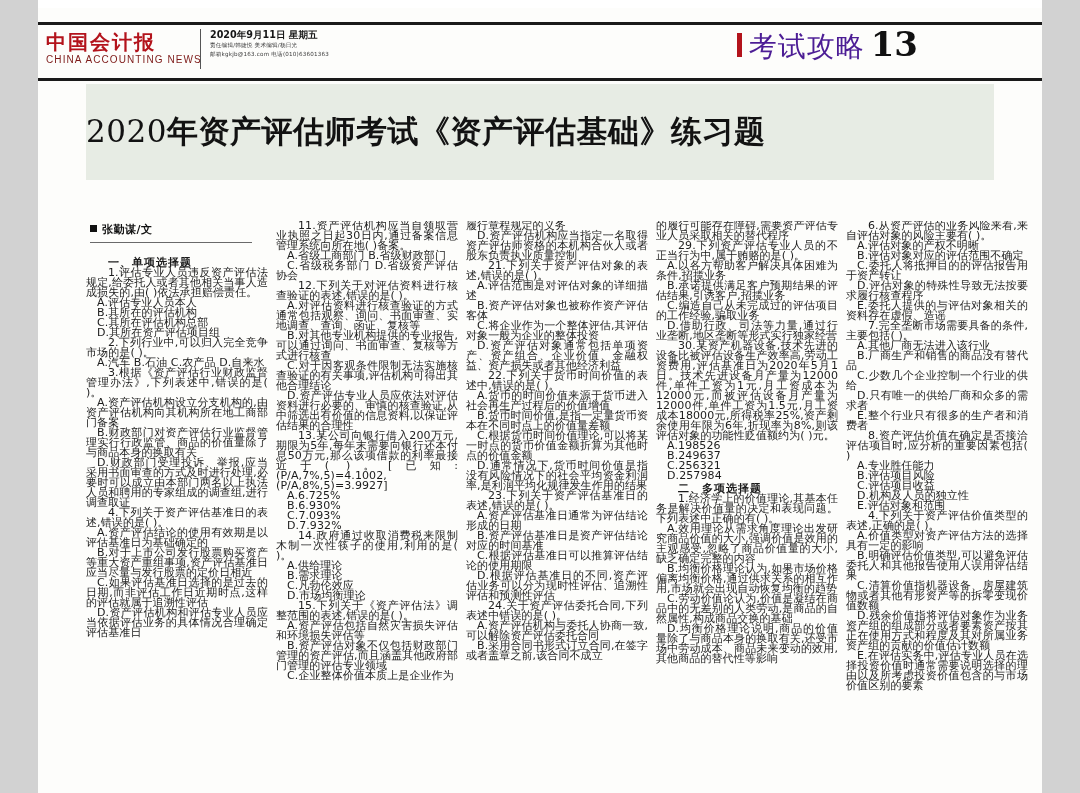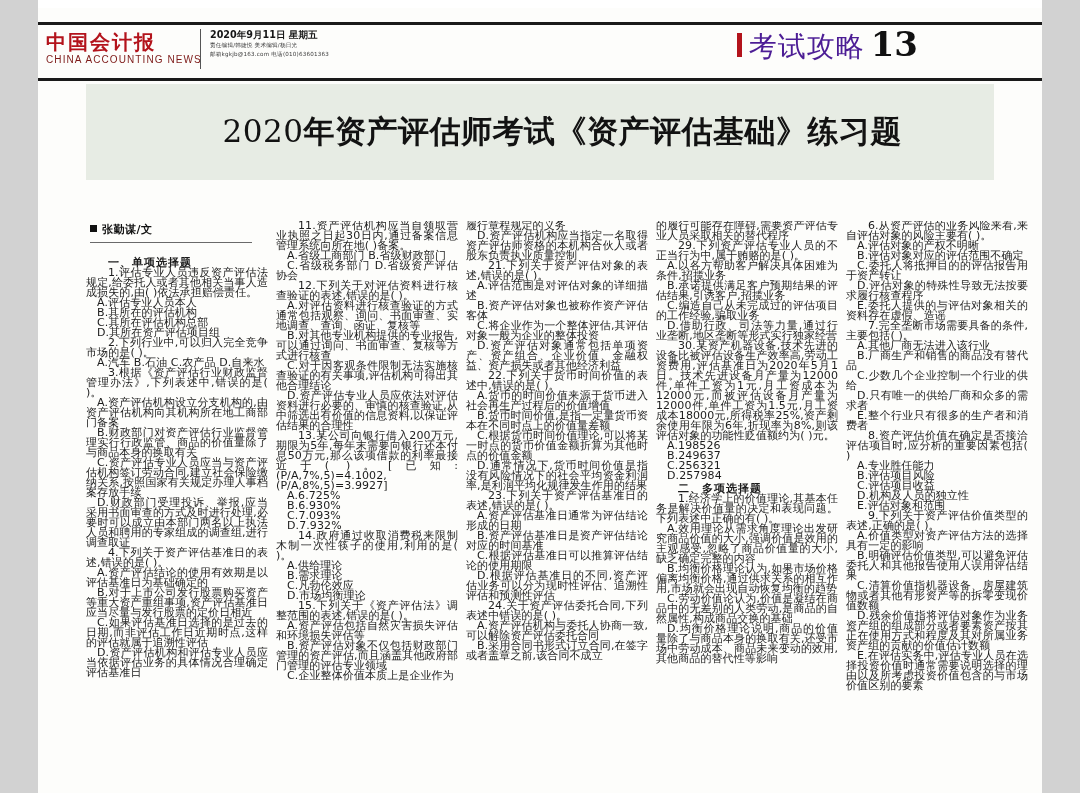--- a/index.html
+++ b/index.html
@@ -52,21 +52,21 @@
   }
   .rule-mast{position:absolute;left:0;top:70px;width:1004px;height:3px;background:#1a1a1a;}
 
   
   .title-band{
     position:absolute;left:48px;top:76px;width:908px;height:96px;
     background:#e7ece4;
   }
   .headline{
     position:absolute;left:48px;top:76px;width:816px;height:96px;
-    display:flex;align-items:center;justify-content:flex-end;
+    display:flex;align-items:center;justify-content:flex-start;
   }
   .headline span{
     font-family:"DejaVu Serif","Liberation Serif",serif;
     font-weight:bold;font-size:31px;color:#121212;letter-spacing:.5px;white-space:nowrap;
   }
   .headline .yr{font-weight:normal;font-family:"DejaVu Serif","Liberation Serif",serif;}
 
   
   .byline{
     position:absolute;left:52px;top:214px;
@@ -146,21 +146,20 @@
             <p class="q">1.评估专业人员违反资产评估法规定,给委托人或者其他相关当事人造成损失的,由(  )依法承担赔偿责任。</p>
             <p class="opt">A.评估专业人员本人</p>
             <p class="opt">B.其所在的评估机构</p>
             <p class="opt">C.其所在评估机构总部</p>
             <p class="opt">D.其所在资产评估项目组</p>
             <p class="q">2.下列行业中,可以归入完全竞争市场的是(  )。</p>
             <p class="opt">A.汽车 B.石油  C.农产品  D.自来水</p>
             <p class="q">3.根据《资产评估行业财政监督管理办法》,下列表述中,错误的是(  )。</p>
             <p class="opt">A.资产评估机构设立分支机构的,由资产评估机构向其机构所在地工商部门备案</p>
             <p class="opt">B.财政部门对资产评估行业监督管理实行行政监管、商品的价值量除了与商品本身的换取有关</p>
-            <p class="opt">C.资产评估专业人员应当与资产评估机构签订劳动合同,建立社会保险缴纳关系,按照国家有关规定办理人事档案存放手续</p>
             <p class="opt">D.财政部门受理投诉、举报,应当采用书面审查的方式及时进行处理,必要时可以成立由本部门两名以上执法人员和聘用的专家组成的调查组,进行调查取证</p>
             <p class="q">4.下列关于资产评估基准日的表述,错误的是(  )。</p>
             <p class="opt">A.资产评估结论的使用有效期是以评估基准日为基础确定的</p>
             <p class="opt">B.对于上市公司发行股票购买资产等重大资产重组事项,资产评估基准日应当尽量与发行股票的定价日相近</p>
             <p class="opt">C.如果评估基准日选择的是过去的日期,而非评估工作日近期时点,这样的评估就属于追溯性评估</p>
             <p class="opt">D.资产评估机构和评估专业人员应当依据评估业务的具体情况合理确定评估基准日</p>
           </div>
         </div>
         <div class="col col2">
           <div class="col-inner">
@@ -246,21 +245,21 @@
             <p class="opt">B.厂商生产和销售的商品没有替代品</p>
             <p class="opt">C.少数几个企业控制一个行业的供给</p>
             <p class="opt">D.只有唯一的供给厂商和众多的需求者</p>
             <p class="opt">E.整个行业只有很多的生产者和消费者</p>
             <p class="q">8.资产评估价值在确定是否接洽评估项目时,应分析的重要因素包括(  )</p>
             <p class="opt">A.专业胜任能力</p>
             <p class="opt">B.评估项目风险</p>
             <p class="opt">C.评估项目收益</p>
             <p class="opt">D.机构及人员的独立性</p>
             <p class="opt">E.评估对象和范围</p>
-            <p class="q">9.下列关于资产评估价值类型的表述,正确的是(  )。</p>
+            <p class="q">4.下列关于资产评估价值类型的表述,正确的是(  )。</p>
             <p class="opt">A.价值类型对资产评估方法的选择具有一定的影响</p>
             <p class="opt">B.明确评估价值类型,可以避免评估委托人和其他报告使用人误用评估结果</p>
             <p class="opt">C.清算价值指机器设备、房屋建筑物或者其他有形资产等的拆零变现价值数额</p>
             <p class="opt">D.残余价值指将评估对象作为业务资产组的组成部分或者要素资产按其正在使用方式和程度及其对所属业务资产组的贡献的价值估计数额</p>
             <p class="opt">E.在评估实务中,评估专业人员在选择投资价值时通常需要说明选择的理由以及所考虑投资价值包含的与市场价值区别的要素</p>
           </div>
         </div>
       </div>
 
     <div class="fade-bottom"></div>

